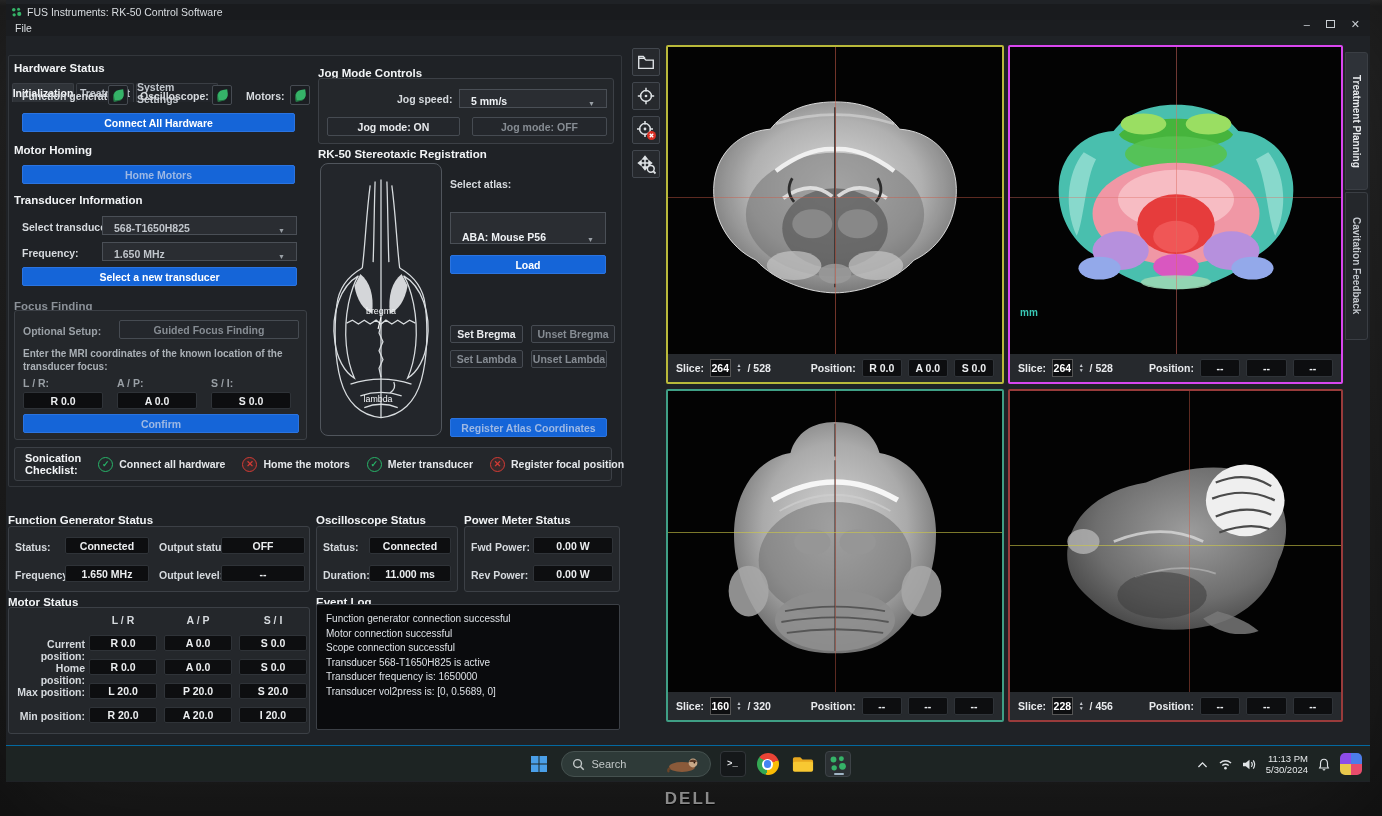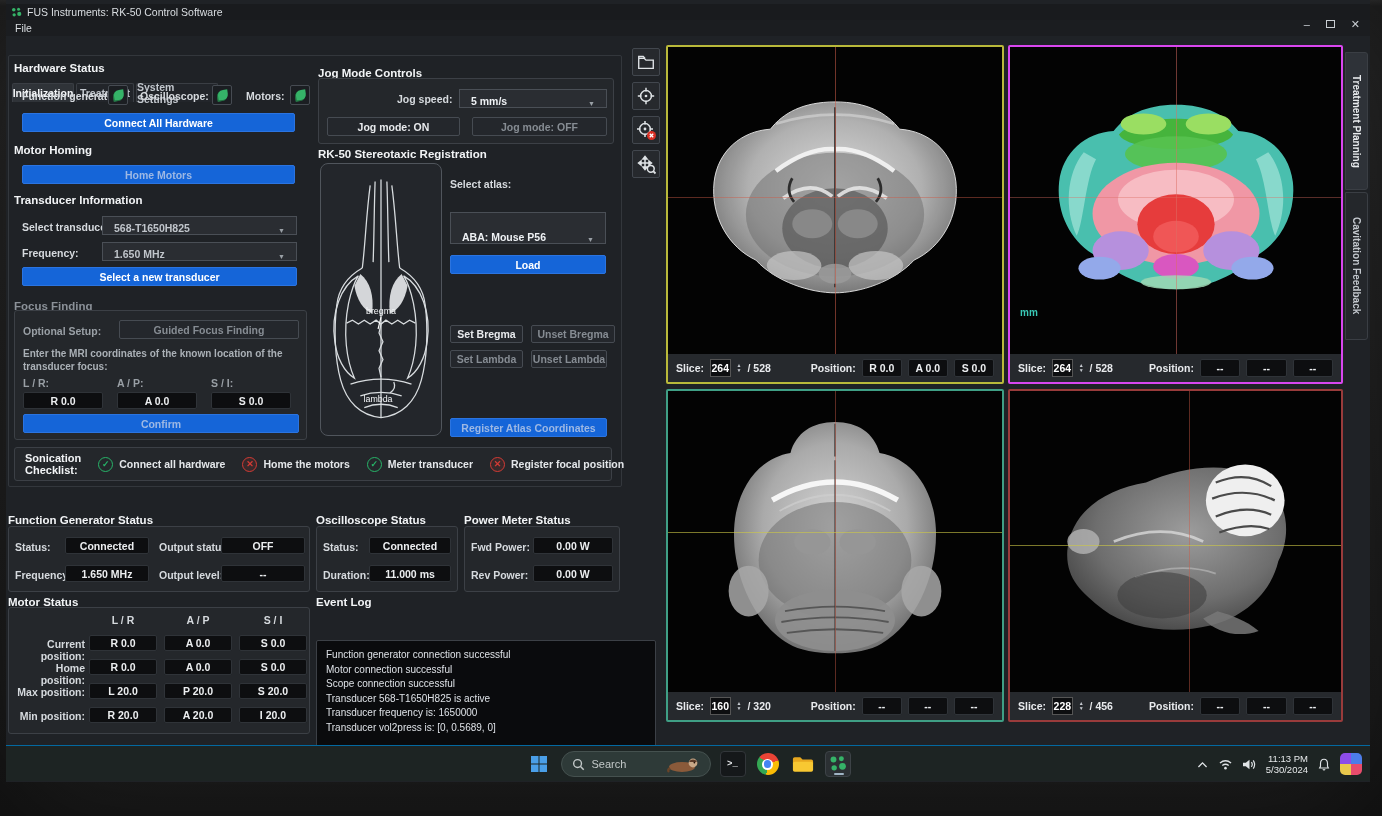--- a/index.html
+++ b/index.html
@@ -249,21 +249,21 @@
 
   <span class="abs h" style="left:458px;top:514px">Power Meter Status</span>
   <div class="abs grp" style="left:458px;top:526px;width:156px;height:66px">
     <span class="abs lbl" style="left:6px;top:14px">Fwd Power:</span>
     <div class="abs vb" style="left:68px;top:10px;width:80px;height:17px">0.00 W</div>
     <span class="abs lbl" style="left:6px;top:42px">Rev Power:</span>
     <div class="abs vb" style="left:68px;top:38px;width:80px;height:17px">0.00 W</div>
   </div>
 
   <span class="abs h" style="left:310px;top:596px">Event Log</span>
-  <div class="abs elog" style="left:310px;top:640px;width:340px;height:126px">
+  <div class="abs elog" style="left:310px;top:604px;width:304px;height:126px">
     <div>Function generator connection successful</div>
     <div>Motor connection successful</div>
     <div>Scope connection successful</div>
     <div>Transducer 568-T1650H825 is active</div>
     <div>Transducer frequency is: 1650000</div>
     <div>Transducer vol2press is: [0, 0.5689, 0]</div>
   </div>
 
   <div class="toolbtn" style="left:626px;top:48px">
     <svg width="20" height="20" viewBox="0 0 22 22">
@@ -537,13 +537,14 @@
       </div>
       <svg width="14" height="15" viewBox="0 0 16 16">
             <path d="M8,2 C5.5,2 4,4 4,7 L4,10 L3,12 L13,12 L12,10 L12,7 C12,4 10.5,2 8,2 Z" fill="none" stroke="#dfe3e6" stroke-width="1.3"></path>
             <path d="M6.8,13.5 a1.3,1.3 0 0 0 2.4,0" fill="none" stroke="#dfe3e6" stroke-width="1.3"></path>
           </svg>
       <span style="width:22px;height:22px;border-radius:5px;background:conic-gradient(#4c7de8 0 25%,#e84c6c 25% 50%,#e8c84c 50% 75%,#8c4ce8 75% 100%);display:block"></span>
     </div>
   </div>
 
 </div>
+<div class="brand">DELL</div>
 </div>
 
 </body></html>

